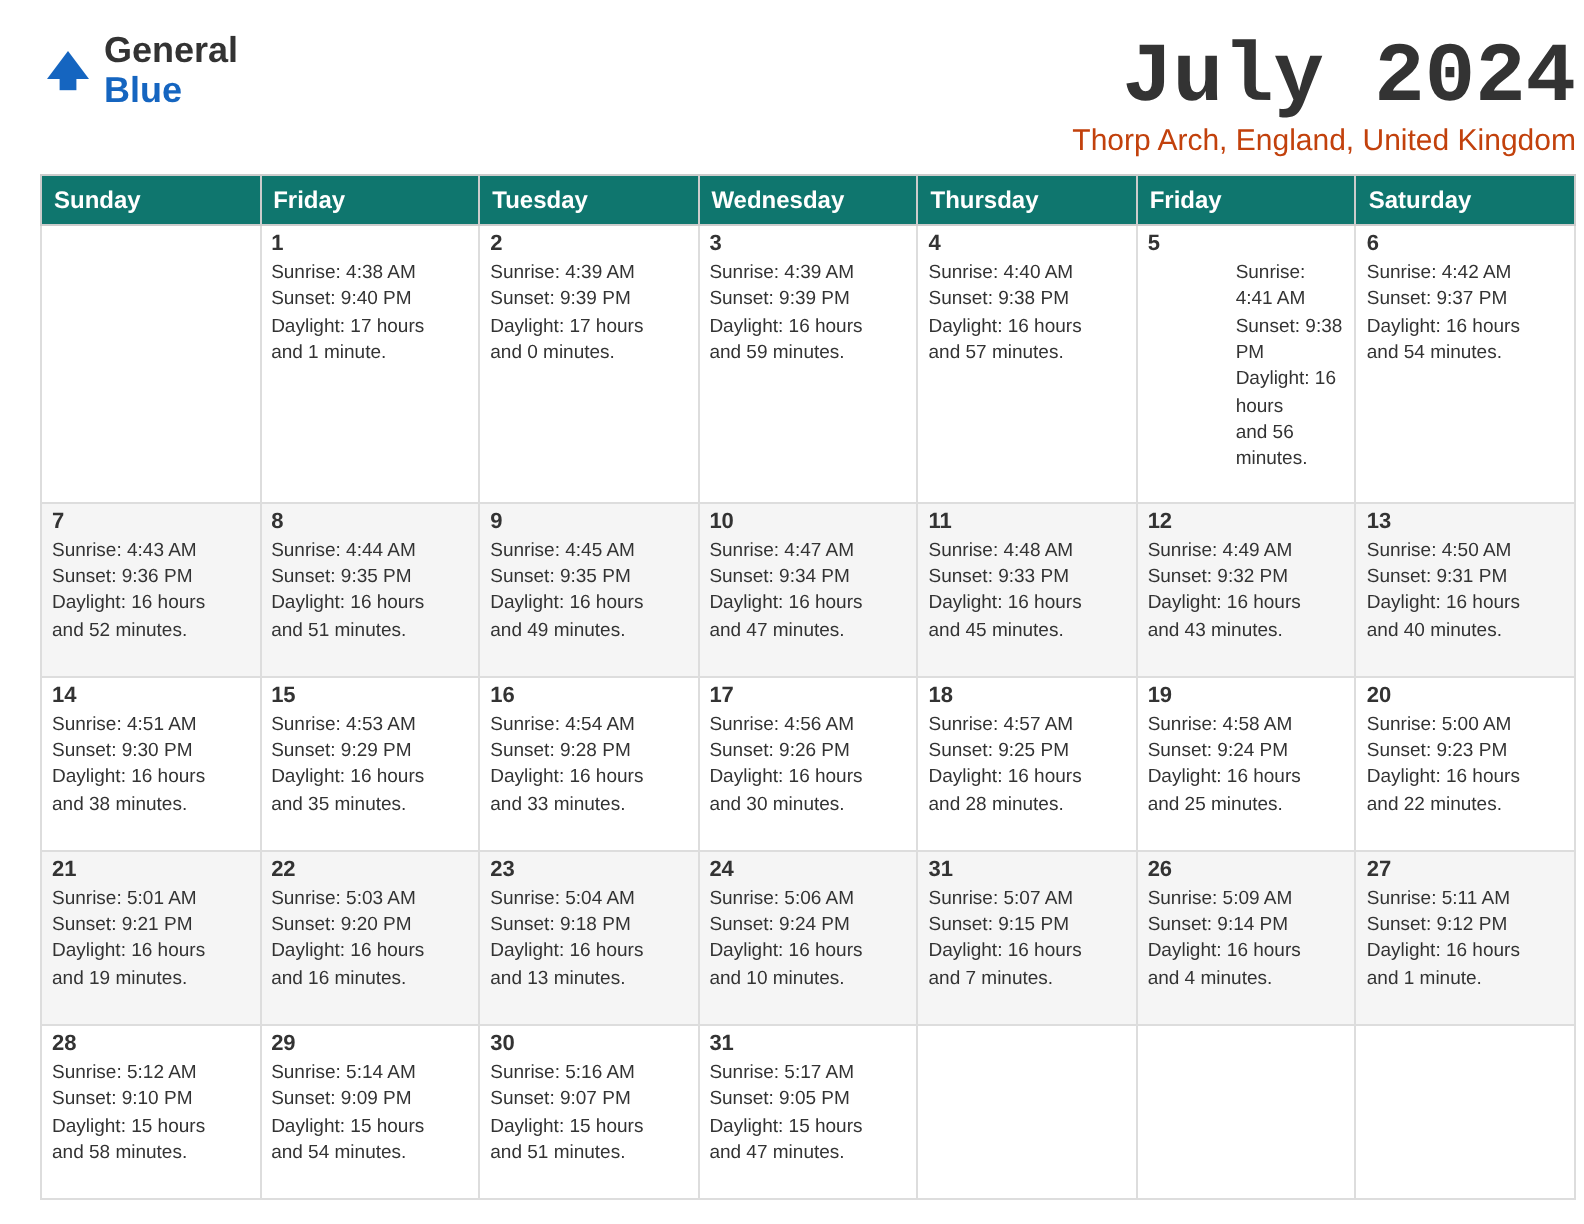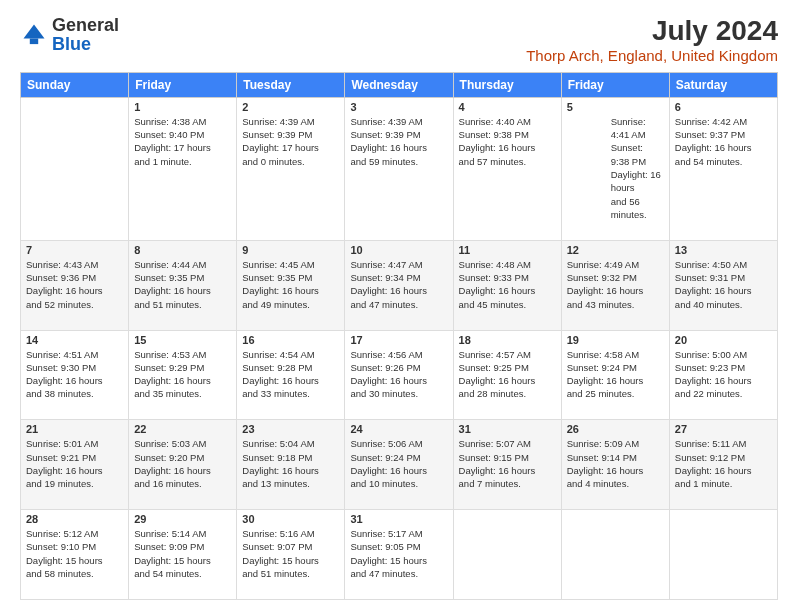--- a/index.html
+++ b/index.html
@@ -6,21 +6,21 @@
     body {
       font-family: Arial, sans-serif;
       background: #fff;
       width: 792px;
       height: 612px;
       overflow: hidden;
     }
     .page {
       width: 792px;
       height: 612px;
-      padding: 16px 14px 12px 20px;
+      padding: 16px 4px 12px 20px;
       display: flex;
       flex-direction: column;
     }
     .header {
       display: flex;
       justify-content: space-between;
       align-items: flex-start;
       margin-bottom: 8px;
     }
     .logo {
@@ -41,24 +41,25 @@
       line-height: 1;
     }
     .logo-icon {
       width: 28px;
       height: 28px;
     }
     .title-block {
       text-align: right;
     }
     .month-title {
-      font-size: 28px;
+      font-size: 42px;
       font-weight: bold;
       color: #333;
       line-height: 1.1;
+      font-family: Liberation Mono, monospace;
     }
     .location-title {
       font-size: 15px;
       color: #c2410c;
       font-weight: normal;
     }
     .calendar-table {
       width: 100%;
       border-collapse: collapse;
       flex: 1;
@@ -94,21 +95,21 @@
     .empty-cell {
       background: #f9f9f9;
     }
     tr:nth-child(even) td {
       background-color: #f5f5f5;
     }
     tr:nth-child(odd) td {
       background-color: #fff;
     }
     .calendar-table thead tr th {
-      background-color: #3b82f6;
+      background-color: #0f766e;
     }
   </style>
 </head>
 <body>
 
 <div class="page">
   <div class="header">
     <div class="logo">
       <svg class="logo-icon" viewBox="0 0 40 40">
         <polygon points="20,5 35,25 5,25" fill="#1565c0"></polygon>

